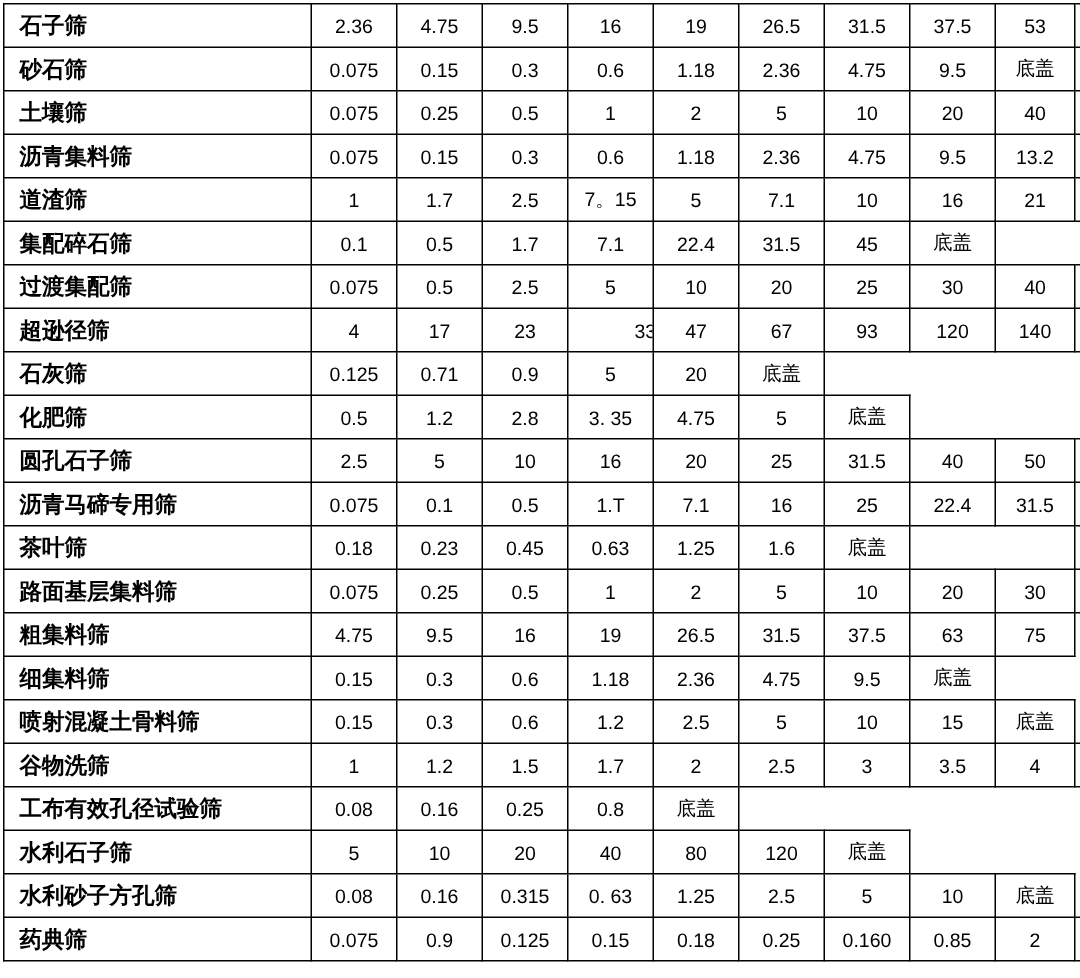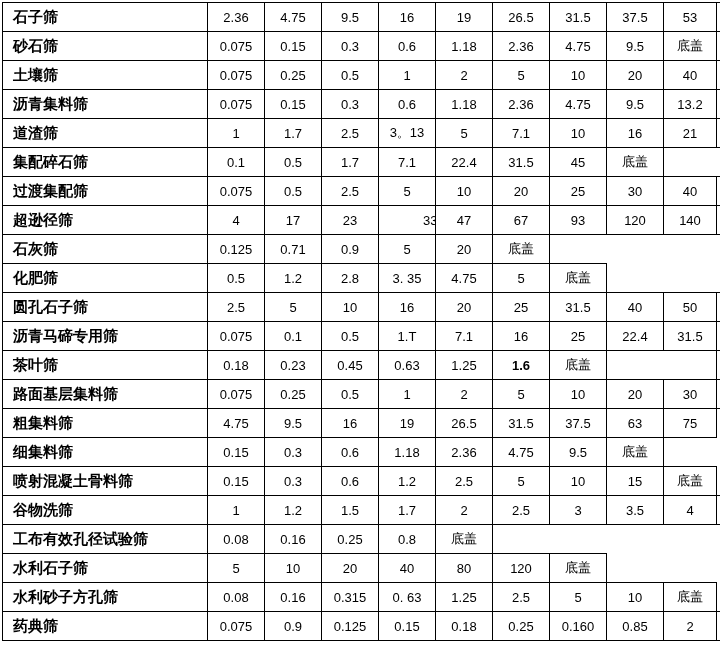--- a/index.html
+++ b/index.html
@@ -113,21 +113,21 @@
           <td style="width: 48px;">4.75</td>
           <td style="width: 48px;">9.5</td>
           <td style="width: 44px;">13.2</td>
           <td style="width: 44px;">16</td>
         </tr>
         <tr>
           <td class="name" style="width: 190px;">道渣筛</td>
           <td style="width: 48px;">1</td>
           <td style="width: 48px;">1.7</td>
           <td style="width: 48px;">2.5</td>
-          <td style="width: 48px;">3。13</td>
+          <td style="width: 48px;">7。15</td>
           <td style="width: 48px;">5</td>
           <td style="width: 48px;">7.1</td>
           <td style="width: 48px;">10</td>
           <td style="width: 48px;">16</td>
           <td style="width: 44px;">21</td>
           <td style="width: 44px;">25</td>
         </tr>
         <tr>
           <td class="name" style="width: 190px;">集配碎石筛</td>
           <td style="width: 48px;">0.1</td>
@@ -219,21 +219,21 @@
           <td style="width: 44px;">31.5</td>
           <td style="width: 44px;">45</td>
         </tr>
         <tr>
           <td class="name" style="width: 190px;">茶叶筛</td>
           <td style="width: 48px;">0.18</td>
           <td style="width: 48px;">0.23</td>
           <td style="width: 48px;">0.45</td>
           <td style="width: 48px;">0.63</td>
           <td style="width: 48px;">1.25</td>
-          <td style="width: 48px; font-weight: bold;">1.6</td>
+          <td style="width: 48px;">1.6</td>
           <td style="width: 48px;">底盖</td>
           <td class="blank" style="width: 48px;"></td>
           <td class="blank" style="width: 44px;"></td>
           <td style="width: 44px;">底盖</td>
         </tr>
         <tr>
           <td class="name" style="width: 190px;">路面基层集料筛</td>
           <td style="width: 48px;">0.075</td>
           <td style="width: 48px;">0.25</td>
           <td style="width: 48px;">0.5</td>

